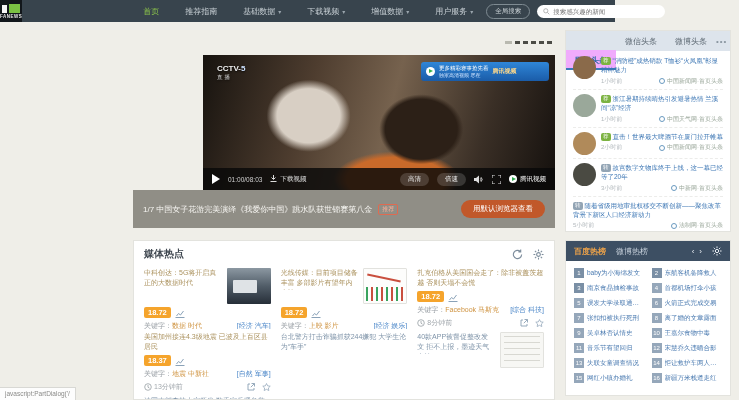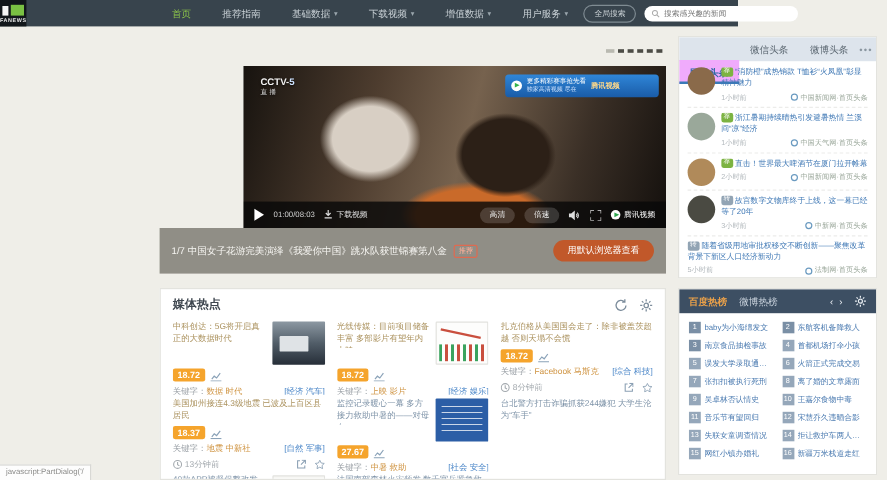--- a/index.html
+++ b/index.html
@@ -369,38 +369,20 @@
             <svg width="8" height="8" viewBox="0 0 8 8">
               <path d="M3 1H1v6h6V5M4.5 0.5H7.5V3.5M7.3 0.7L3.8 4.2" stroke="#8ba0b4" stroke-width=".9" fill="none"></path>
             </svg>
             <svg width="9" height="8" viewBox="0 0 10 9">
               <path d="M5 0.6l1.3 2.6 2.9.4-2.1 2 .5 2.9L5 7.1 2.4 8.5l.5-2.9-2.1-2 2.9-.4z" fill="none" stroke="#8ba0b4" stroke-width=".8"></path>
             </svg>
           </span>
         </div>
       </div>
 
-      <div class="mcard">
-        <div class="mtop">
-          <div class="mtitle">监控记录暖心一幕 多方接力救助中暑的——对母女</div>
-          <div class="mthumb thumb-doc"></div>
-        </div>
-        <div class="mscore-row">
-          <span class="mscore">27.67</span>
-          <svg width="10" height="8" viewBox="0 0 10 8">
-            <path d="M0.5 7.5h9M1.5 6l2-2.5 2 1.5 3-4" stroke="#8aa2b8" stroke-width="1" fill="none"></path>
-          </svg>
-        </div>
-        <div class="mkw-row">
-          <span class="mkw-label">关键字：</span>
-          <span class="mkw-val">中暑 救助</span>
-          <span class="mtag">[社会 安全]</span>
-        </div>
-
-      </div>
 
       <div class="mcard">
         <div class="mtop">
           <div class="mtitle">台北警方打击诈骗抓获244嫌犯 大学生沦为“车手”</div>
 
         </div>
 
       </div>
 
       <div class="mcard">

